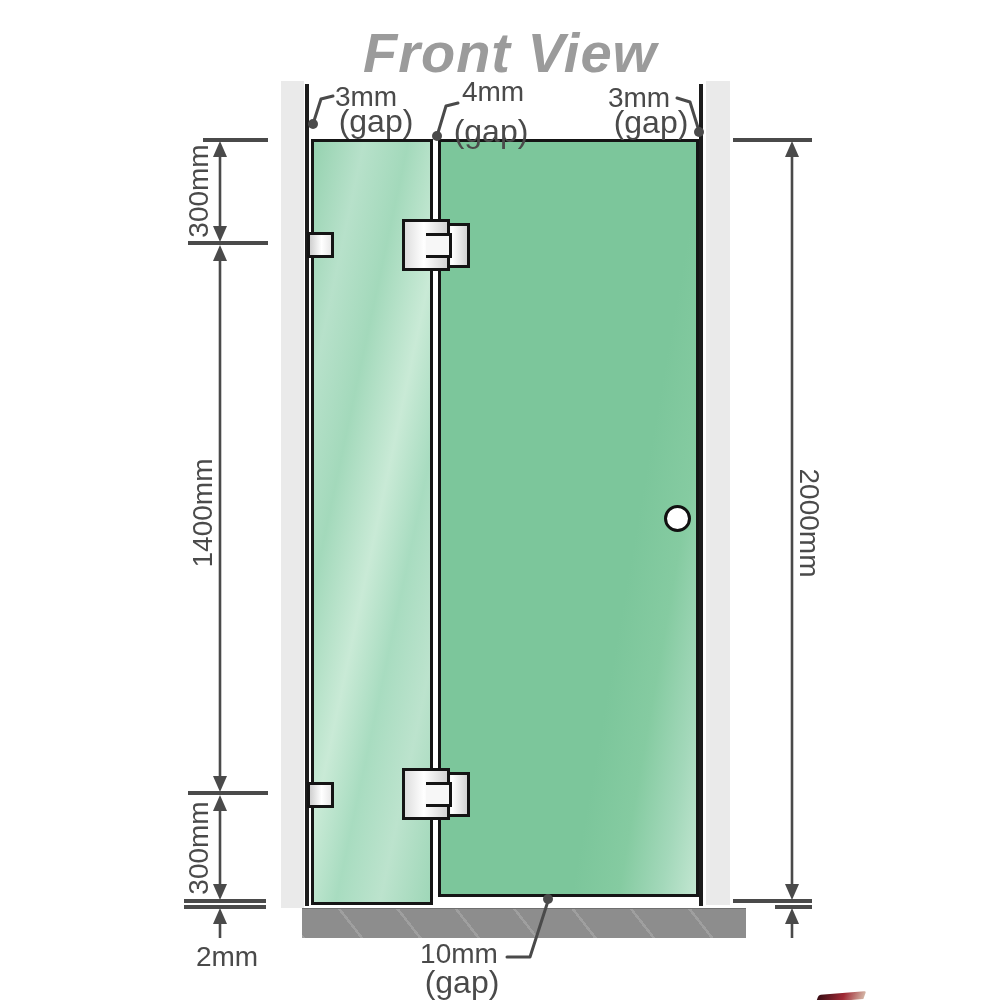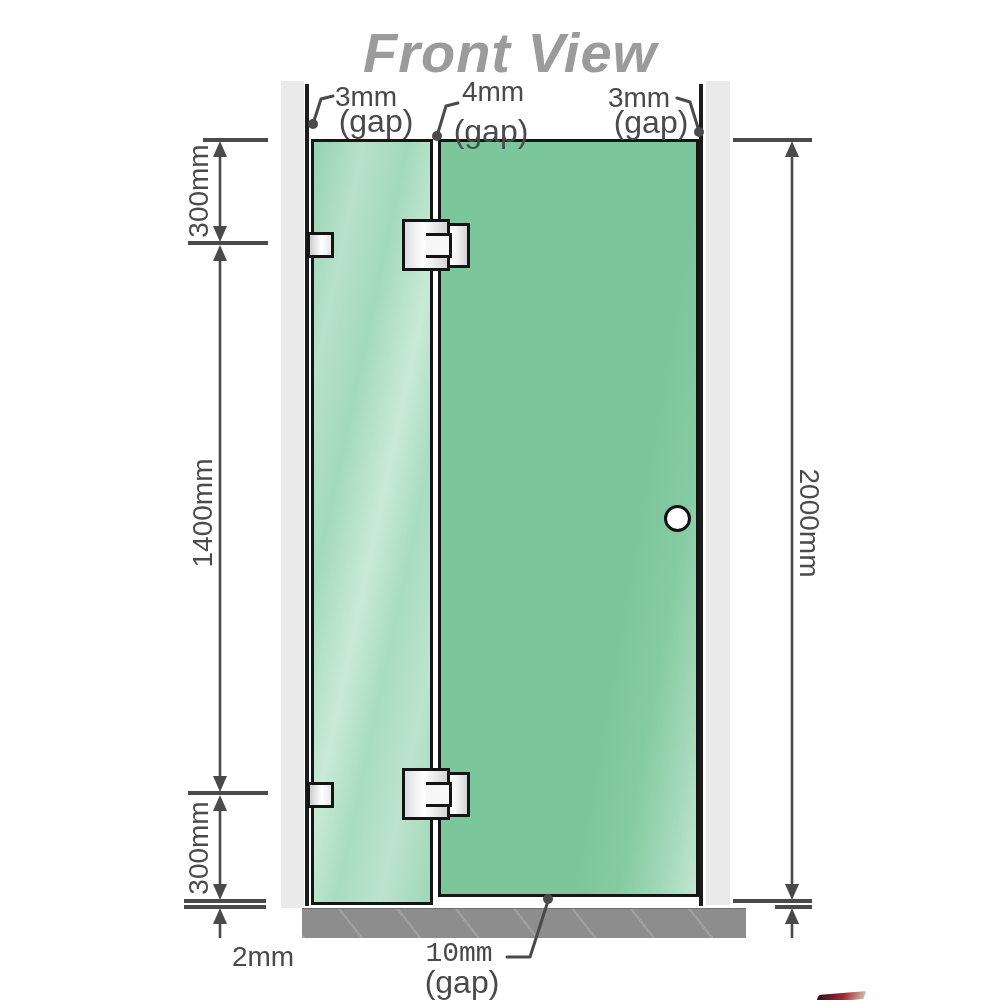--- a/index.html
+++ b/index.html
@@ -147,24 +147,24 @@
 
   <div class="lbl" style="left:366px;top:97px;">3mm</div>
   <div class="lbl small" style="left:376px;top:121px;">(gap)</div>
 
   <div class="lbl" style="left:493px;top:92px;">4mm</div>
   <div class="lbl small" style="left:491px;top:131px;">(gap)</div>
 
   <div class="lbl" style="left:639px;top:98px;">3mm</div>
   <div class="lbl small" style="left:651px;top:122px;">(gap)</div>
 
-  <div class="lbl" style="left:459px;top:954px;font-family:Liberation Mono, monospace;">10mm</div>
+  <div class="lbl" style="left:459px;top:954px;">10mm</div>
   <div class="lbl small" style="left:462px;top:982px;">(gap)</div>
 
   <div class="lbl rotccw" style="left:199px;top:191px;">300mm</div>
   <div class="lbl rotccw" style="left:203px;top:513px;">1400mm</div>
   <div class="lbl rotccw" style="left:199px;top:848px;">300mm</div>
-  <div class="lbl" style="left:227px;top:957px;margin-left:36px;">2mm</div>
+  <div class="lbl" style="left:227px;top:957px;">2mm</div>
   <div class="lbl rotcw" style="left:809px;top:523px;">2000mm</div>
 
   <div class="logo-fragment"></div>
 
 </div>
 
 </body></html>

